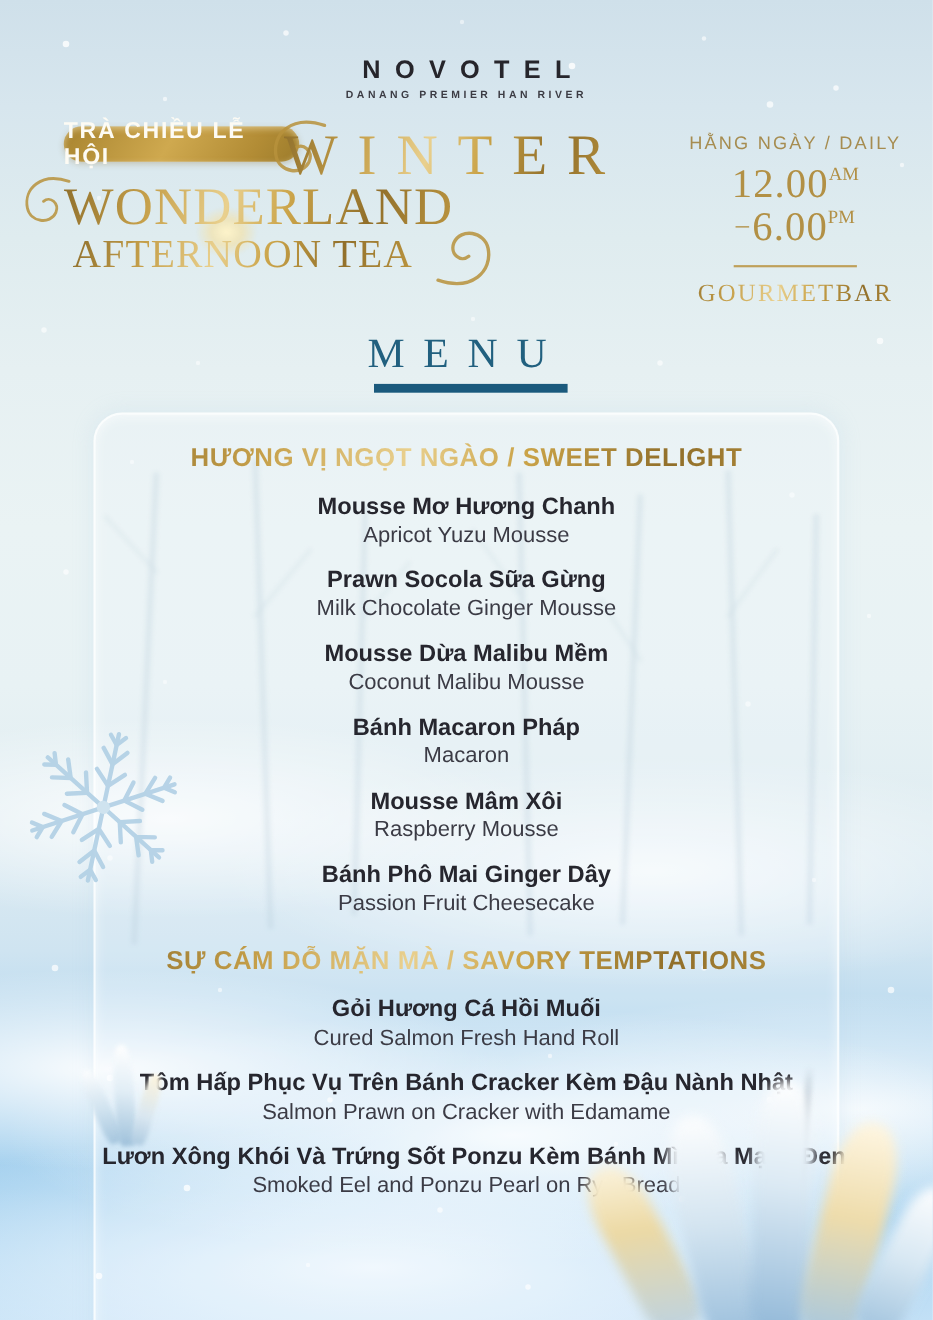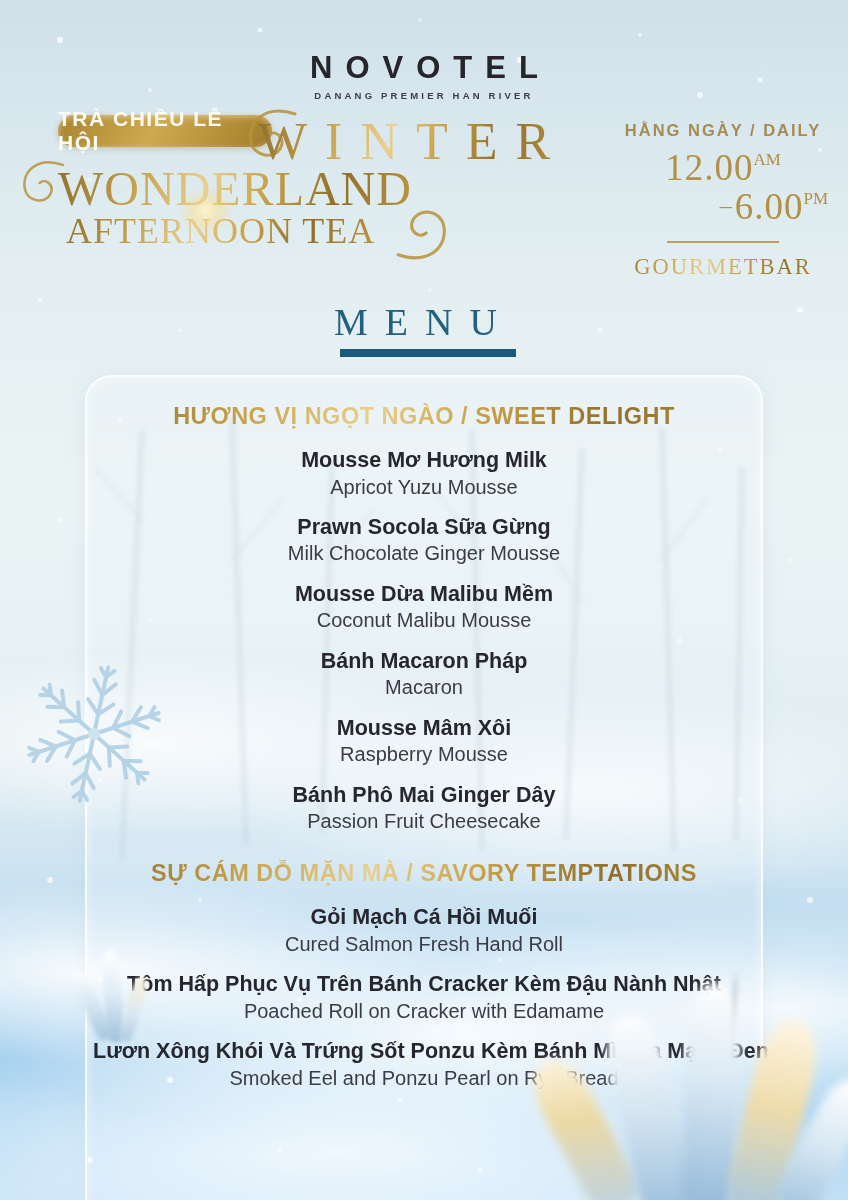--- a/index.html
+++ b/index.html
@@ -30,21 +30,21 @@
   .panel {
     position:absolute; left:85px; top:375px; width:678px; height:860px;
     border:2px solid rgba(255,255,255,.8); border-radius:26px;
     background:rgba(244,250,253,.18);
     box-shadow:inset 0 2px 10px rgba(255,255,255,.55), 0 0 18px rgba(180,210,230,.25);
     padding:26px 6px 0 6px; text-align:center;
   }
 
   
   .brand { position:absolute; left:0; right:0; top:50px; text-align:center; }
-  .brand-name { font-size:31px; font-weight:600; letter-spacing:13px; padding-left:13px;
+  .brand-name { font-size:23px; font-weight:600; letter-spacing:13px; padding-left:13px;
     color:#26252b; font-family:"Liberation Sans", sans-serif; }
   .brand-tagline { margin-top:4px; font-size:9.5px; font-weight:700; letter-spacing:3.2px;
     color:#3c3c44; }
 
   
   .gold-grad { color:#b08d3e; }
   @supports (-webkit-background-clip: text) {
     .gold-grad {
       background:linear-gradient(103deg,#8f6f2c 0%,#c6a04a 22%,#e9d08e 42%,#caa348 58%,#916f2a 78%,#bb9540 100%);
       -webkit-background-clip:text; background-clip:text; color:transparent;
@@ -64,24 +64,24 @@
   .title-1 { left:258px; top:112px; font-size:52px; letter-spacing:18px; }
   .title-2 { left:58px;  top:161px; font-size:48px; letter-spacing:1px; }
   .title-3 { left:66px;  top:210px; font-size:36px; letter-spacing:1px; }
   .flourish { position:absolute; opacity:.85; }
   .glow-dot { position:absolute; left:178px; top:188px; width:56px; height:46px;
     background:radial-gradient(closest-side, rgba(255,244,200,.95), rgba(255,220,130,.45), rgba(255,255,255,0));
     filter:blur(1px); }
 
   
   .schedule { position:absolute; left:618px; top:121px; width:210px; text-align:center; }
-  .sched-freq { font-size:16.5px; font-weight:700; letter-spacing:2px; color:#a68c50; }
+  .sched-freq { font-size:16.5px; font-weight:400; letter-spacing:2px; color:#a68c50; }
   .time-line { font-family:"Liberation Serif", serif; color:#b29045; line-height:1; }
   .time-1 { margin-top:9px; font-size:37px; letter-spacing:1px; }
-  .time-2 { margin-top:2px; font-size:37px; letter-spacing:1px;text-align:right; }
+  .time-2 { margin-top:2px; font-size:37px; letter-spacing:1px; }
   .time-dash { font-size:24px; vertical-align:6px; margin-right:2px; }
   .time-sup { font-size:17px; vertical-align:15px; letter-spacing:0; }
   .sched-divider { margin:16px auto 0 auto; width:112px; height:2px; background:#bfa05a; }
   .venue { margin-top:11px; font-family:"Liberation Serif", serif; font-size:22.5px;
     letter-spacing:2px; line-height:1.12; }
 
   
   .menu-heading { position:absolute; left:0; right:0; top:300px; text-align:center;
     font-family:"Liberation Serif", serif; font-size:38px; letter-spacing:17px; padding-left:0;
     color:#21607f; }
@@ -232,21 +232,21 @@
 </aside>
 
 <div class="menu-heading">MENU</div>
 <div class="menu-underline"></div>
 
 <main class="panel">
   <div>
       <section class="menu-section">
         <h2 class="section-title gold-grad">HƯƠNG VỊ NGỌT NGÀO / SWEET DELIGHT</h2>
         <div class="menu-item">
-          <div class="item-vi">Mousse Mơ Hương Milk</div>
+          <div class="item-vi">Mousse Mơ Hương Chanh</div>
           <div class="item-en">Apricot Yuzu Mousse</div>
         </div>
         <div class="menu-item">
           <div class="item-vi">Prawn Socola Sữa Gừng</div>
           <div class="item-en">Milk Chocolate Ginger Mousse</div>
         </div>
         <div class="menu-item">
           <div class="item-vi">Mousse Dừa Malibu Mềm</div>
           <div class="item-en">Coconut Malibu Mousse</div>
         </div>
@@ -259,26 +259,26 @@
           <div class="item-en">Raspberry Mousse</div>
         </div>
         <div class="menu-item">
           <div class="item-vi">Bánh Phô Mai Ginger Dây</div>
           <div class="item-en">Passion Fruit Cheesecake</div>
         </div>
       </section>
       <section class="menu-section">
         <h2 class="section-title gold-grad">SỰ CÁM DỖ MẶN MÀ / SAVORY TEMPTATIONS</h2>
         <div class="menu-item">
-          <div class="item-vi">Gỏi Mạch Cá Hồi Muối</div>
+          <div class="item-vi">Gỏi Hương Cá Hồi Muối</div>
           <div class="item-en">Cured Salmon Fresh Hand Roll</div>
         </div>
         <div class="menu-item">
           <div class="item-vi">Tôm Hấp Phục Vụ Trên Bánh Cracker Kèm Đậu Nành Nhật</div>
-          <div class="item-en">Poached Roll on Cracker with Edamame</div>
+          <div class="item-en">Salmon Prawn on Cracker with Edamame</div>
         </div>
         <div class="menu-item">
           <div class="item-vi">Lươn Xông Khói Và Trứng Sốt Ponzu Kèm Bánh Mì Lúa Mạch Đen</div>
           <div class="item-en">Smoked Eel and Ponzu Pearl on Rye Bread</div>
         </div>
       </section>
     </div>
 </main>
 
 <svg class="snowflake" width="152" height="152" viewBox="0 0 152 152">

